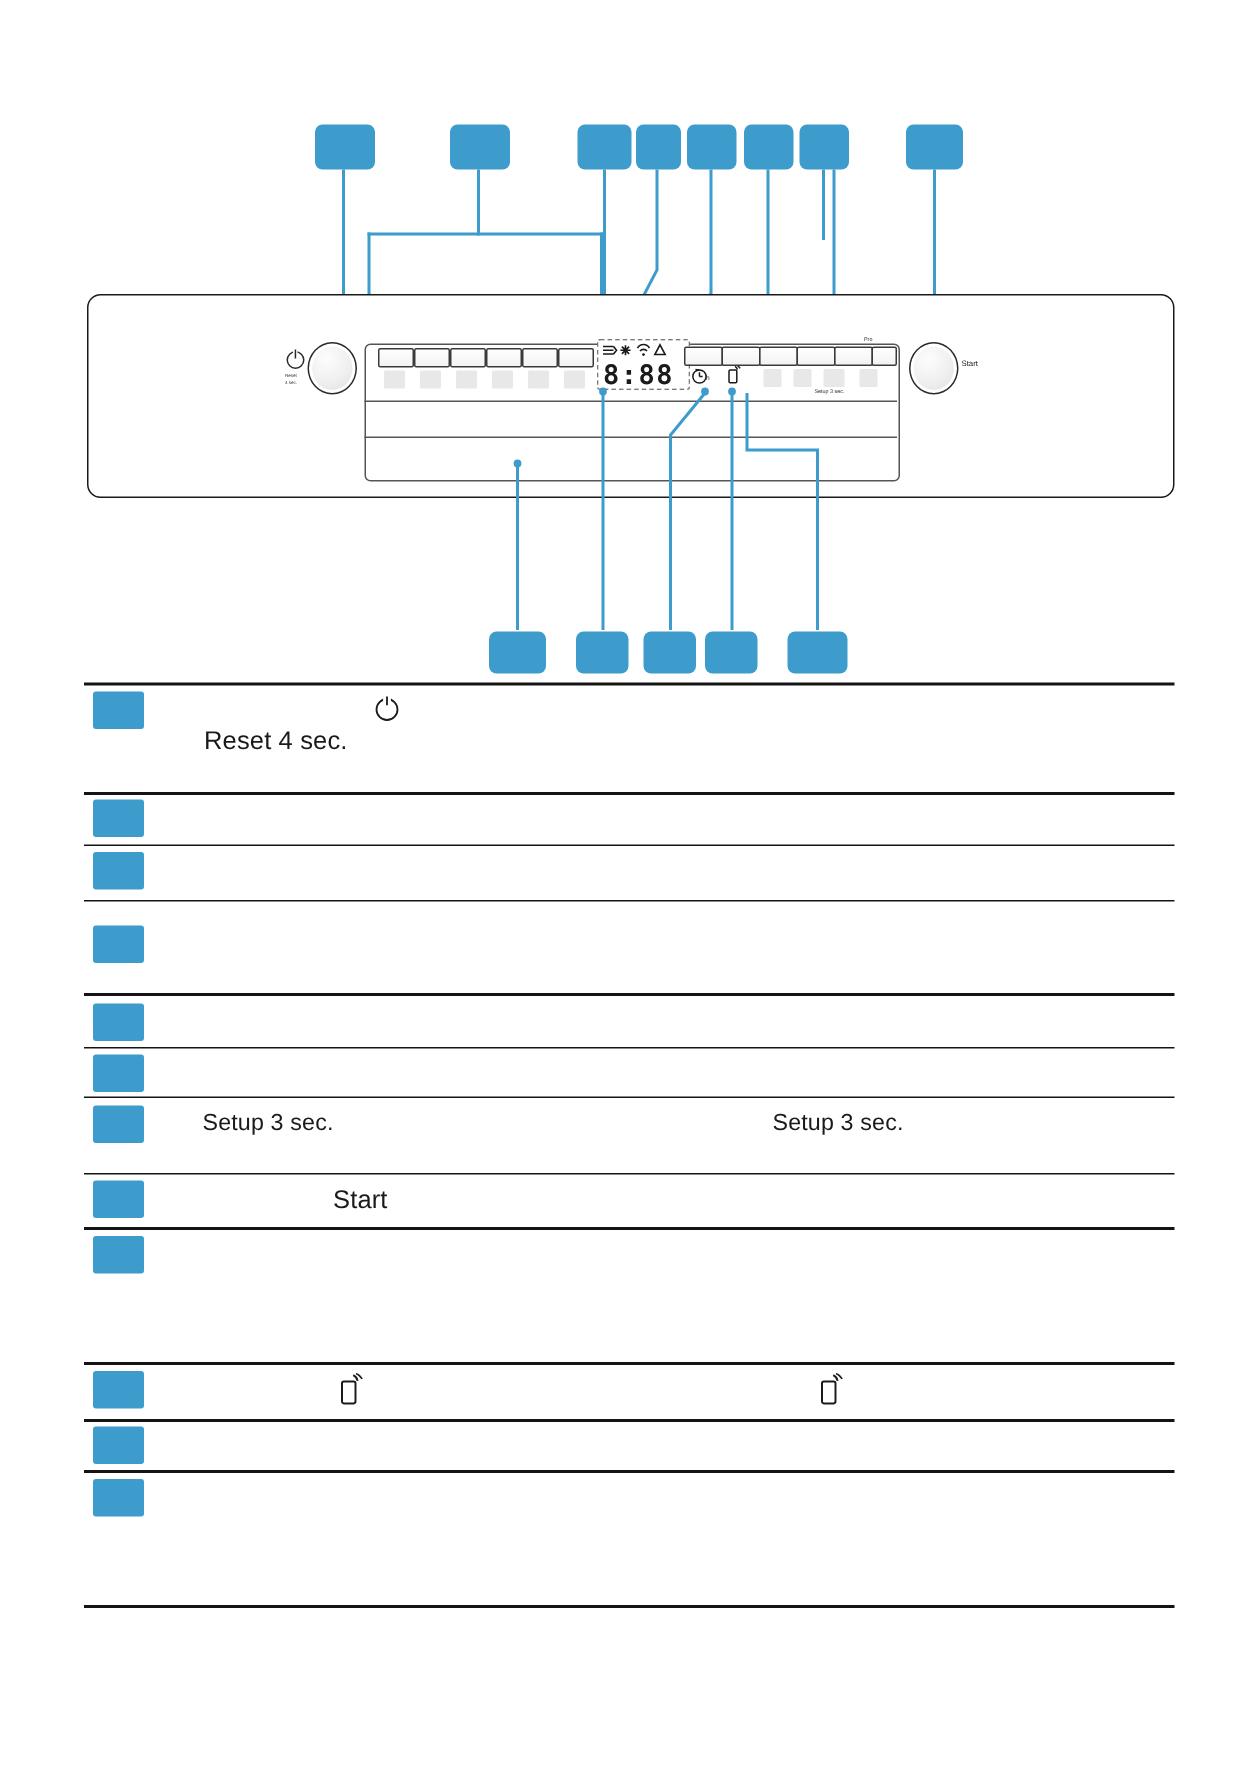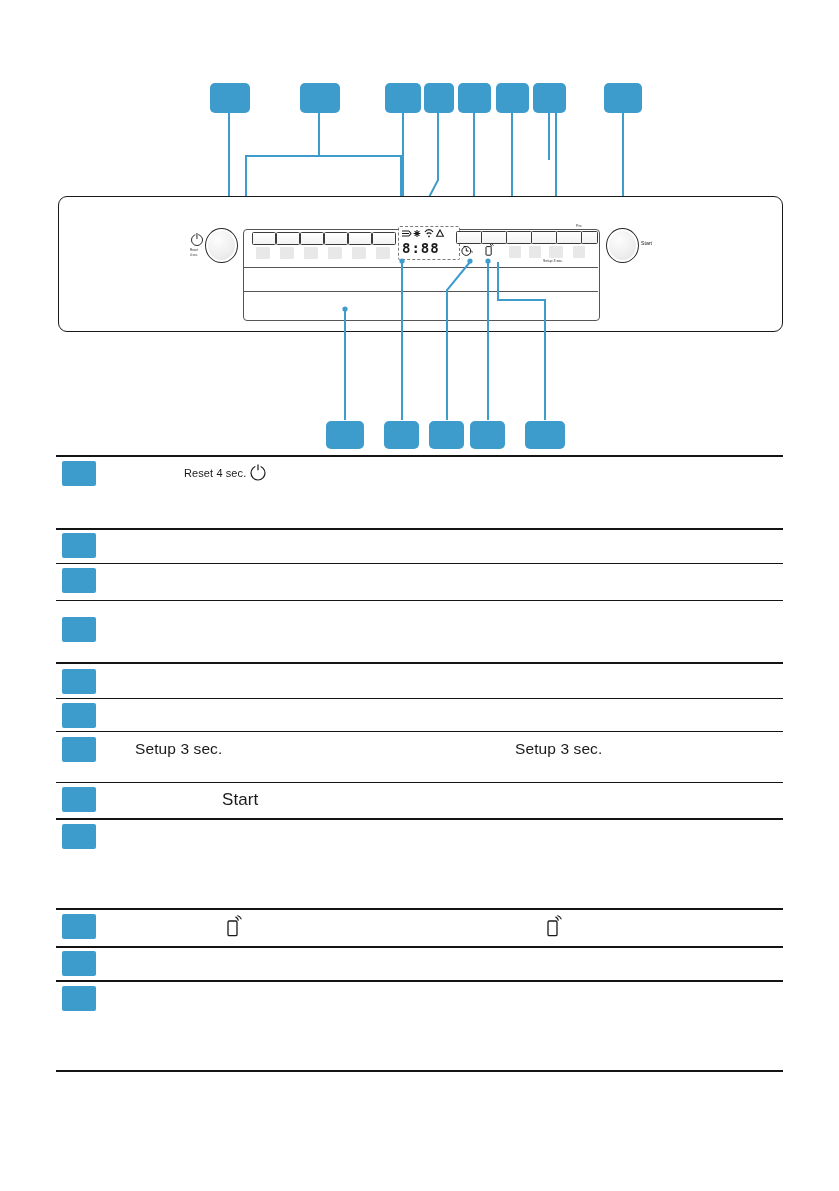--- a/index.html
+++ b/index.html
@@ -158,21 +158,21 @@
     <g transform="translate(29,5.5)">
       <path d="M-4 -1.5 a4.6 4.6 0 0 1 8 0" stroke-width="1.1"></path>
       <path d="M-2.3 0.6 a2.8 2.8 0 0 1 4.6 0" stroke-width="1.1"></path>
       <circle cx="0" cy="2.9" r="0.9" fill="#1a1a1a" stroke="none"></circle>
     </g>
     <g transform="translate(40,5.5)">
       <path d="M0 -3.6 L3.4 2.8 H-3.4 Z" stroke-width="1.1"></path>
     </g>
   </g>
 </svg>
-<div class="seg" style="left:402px;top:240px;font-size:14px;letter-spacing:1px;">8:88</div>
+<div class="seg" style="left:402px;top:240px;font-size:18px;letter-spacing:1px;">8:88</div>
 
 <svg class="abs" style="left:461px;top:245px;width:14px;height:12px;" viewBox="0 0 14 12">
   <circle cx="5.3" cy="6" r="4.4" fill="none" stroke="#1a1a1a" stroke-width="1"></circle>
   <path d="M5.3 6 V3.2 M5.3 6 H7.4" stroke="#1a1a1a" stroke-width="1" fill="none"></path>
   <path d="M2.6 1.4 L5.3 1.6" stroke="#1a1a1a" stroke-width="1" fill="none"></path>
   <text x="9.6" y="8.4" font-size="4.4" font-family="Liberation Sans, sans-serif" fill="#1a1a1a">h</text>
 </svg>
 <svg class="abs" style="left:484px;top:243px;width:12px;height:14px;" viewBox="0 0 12 14">
   <rect x="2" y="3.6" width="5.2" height="8.6" rx="0.8" fill="none" stroke="#1a1a1a" stroke-width="1"></rect>
   <path d="M7.6 3.4 a3.1 3.1 0 0 0 -1.6 -2.2" fill="none" stroke="#1a1a1a" stroke-width="1"></path>
@@ -241,21 +241,21 @@
 <div class="badge-sq" style="left:62px;top:824px;"></div>
 <div class="badge-sq" style="left:62px;top:914px;"></div>
 <div class="badge-sq" style="left:62px;top:951px;"></div>
 <div class="badge-sq" style="left:62px;top:986px;"></div>
 
 <svg class="cellicon" style="left:248px;top:462px;width:20px;height:20px;" viewBox="0 0 20 20">
   <circle cx="10" cy="11" r="7" fill="none" stroke="#1a1a1a" stroke-width="1.2"></circle>
   <rect x="7.4" y="1.6" width="5.2" height="4.2" fill="#ffffff"></rect>
   <path d="M10 2.4 V8.2" stroke="#1a1a1a" stroke-width="1.2" fill="none"></path>
 </svg>
-<div class="celltext" style="left:136px;top:467px;font-size:11px;margin-left:48px;">Reset 4 sec.</div>
+<div class="celltext" style="left:136px;top:484px;font-size:17px;">Reset 4 sec.</div>
 
 <div class="celltext" style="left:135px;top:740px;">Setup 3 sec.</div>
 <div class="celltext" style="left:515px;top:740px;">Setup 3 sec.</div>
 
 <div class="celltext" style="left:222px;top:790px;font-size:17px;">Start</div>
 
 <svg class="cellicon" style="left:226px;top:915px;width:20px;height:24px;" viewBox="0 0 20 24">
   <rect x="2" y="6" width="9" height="14.6" rx="1.2" fill="none" stroke="#1a1a1a" stroke-width="1.3"></rect>
   <path d="M12.4 5.6 a5.4 5.4 0 0 0 -2.9 -3.8" fill="none" stroke="#1a1a1a" stroke-width="1.3"></path>
   <path d="M15.4 4.2 a8.2 8.2 0 0 0 -4 -3.6" fill="none" stroke="#1a1a1a" stroke-width="1.1"></path>

